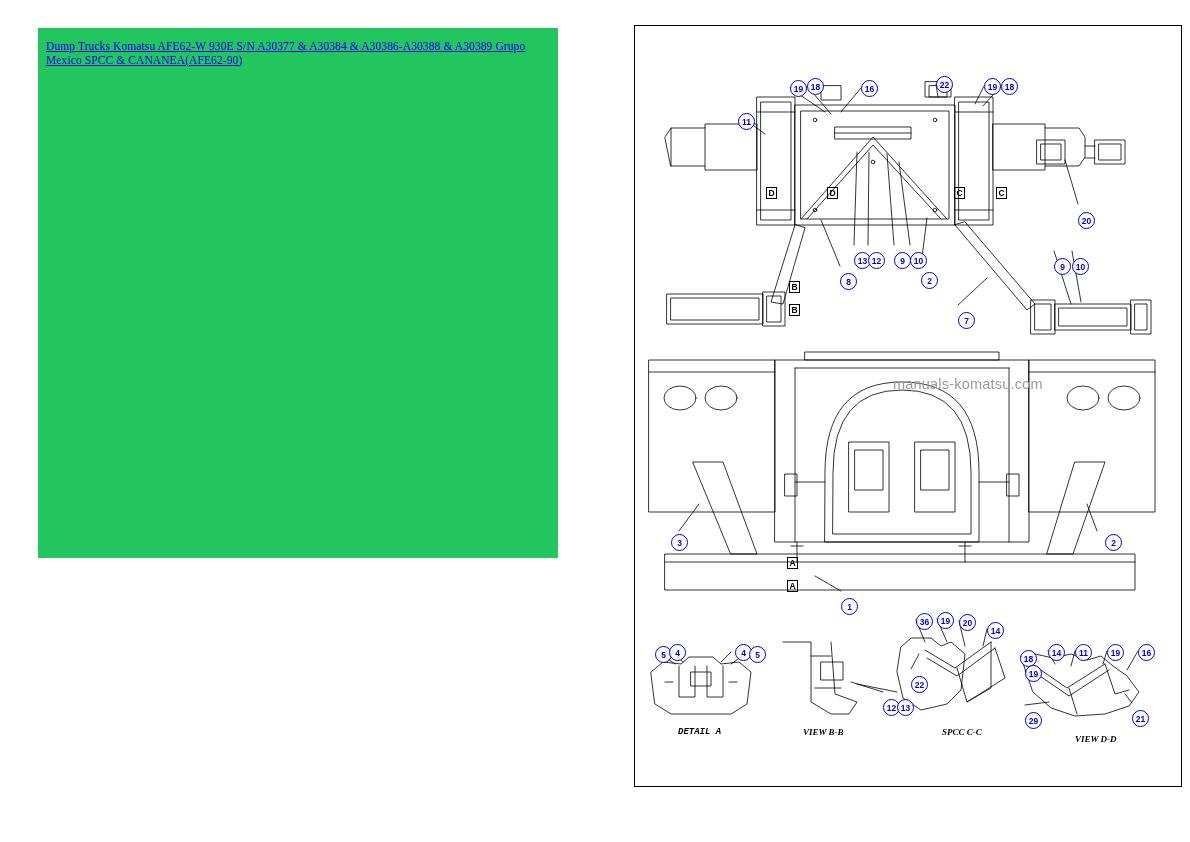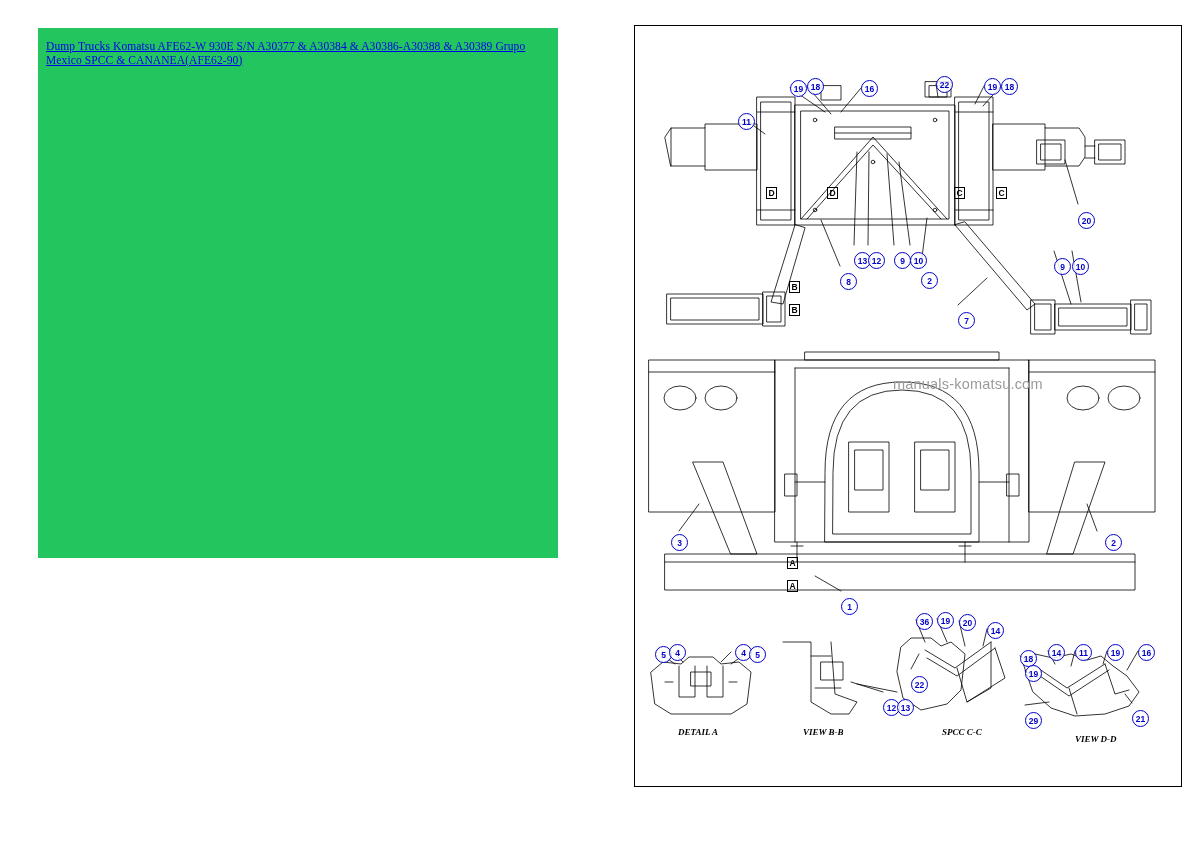--- a/index.html
+++ b/index.html
@@ -265,21 +265,21 @@
       <path d="M385,614 L398,622"></path>
       <path d="M390,629 L404,636"></path>
       <path d="M390,663 L414,660"></path>
       <path d="M497,661 L490,652"></path>
     </g>
   </svg>
 
   <div id="watermark">manuals-komatsu.com</div>
 
   <div id="overlay-layer">
-      <div class="vlabel" style="left: 43px; top: 701px;">DETAIL A</div>
+      <div class="vlabel" style="left: 43px; top: 701px; font-family: Liberation Mono, monospace;">DETAIL A</div>
       <div class="vlabel" style="left: 168px; top: 701px;">VIEW B-B</div>
       <div class="vlabel" style="left: 307px; top: 701px;">SPCC C-C</div>
       <div class="vlabel" style="left: 440px; top: 708px; font-style: italic;">VIEW D-D</div>
       <div style="position: absolute; left: 131px; top: 161px; font: bold 8.5px / 10px &quot;Liberation Sans&quot;, sans-serif; color: rgb(0, 0, 0); border: 0.8px solid rgb(0, 0, 0); padding: 0px 1.5px;">D</div>
       <div style="position: absolute; left: 192px; top: 161px; font: bold 8.5px / 10px &quot;Liberation Sans&quot;, sans-serif; color: rgb(0, 0, 0); border: 0.8px solid rgb(0, 0, 0); padding: 0px 1.5px;">D</div>
       <div style="position: absolute; left: 319px; top: 161px; font: bold 8.5px / 10px &quot;Liberation Sans&quot;, sans-serif; color: rgb(0, 0, 0); border: 0.8px solid rgb(0, 0, 0); padding: 0px 1.5px;">C</div>
       <div style="position: absolute; left: 361px; top: 161px; font: bold 8.5px / 10px &quot;Liberation Sans&quot;, sans-serif; color: rgb(0, 0, 0); border: 0.8px solid rgb(0, 0, 0); padding: 0px 1.5px;">C</div>
       <div style="position: absolute; left: 154px; top: 255px; font: bold 8.5px / 10px &quot;Liberation Sans&quot;, sans-serif; color: rgb(0, 0, 0); border: 0.8px solid rgb(0, 0, 0); padding: 0px 1.5px;">B</div>
       <div style="position: absolute; left: 154px; top: 278px; font: bold 8.5px / 10px &quot;Liberation Sans&quot;, sans-serif; color: rgb(0, 0, 0); border: 0.8px solid rgb(0, 0, 0); padding: 0px 1.5px;">B</div>
       <div style="position: absolute; left: 152px; top: 531px; font: bold 8.5px / 10px &quot;Liberation Sans&quot;, sans-serif; color: rgb(0, 0, 0); border: 0.8px solid rgb(0, 0, 0); padding: 0px 1.5px;">A</div>

